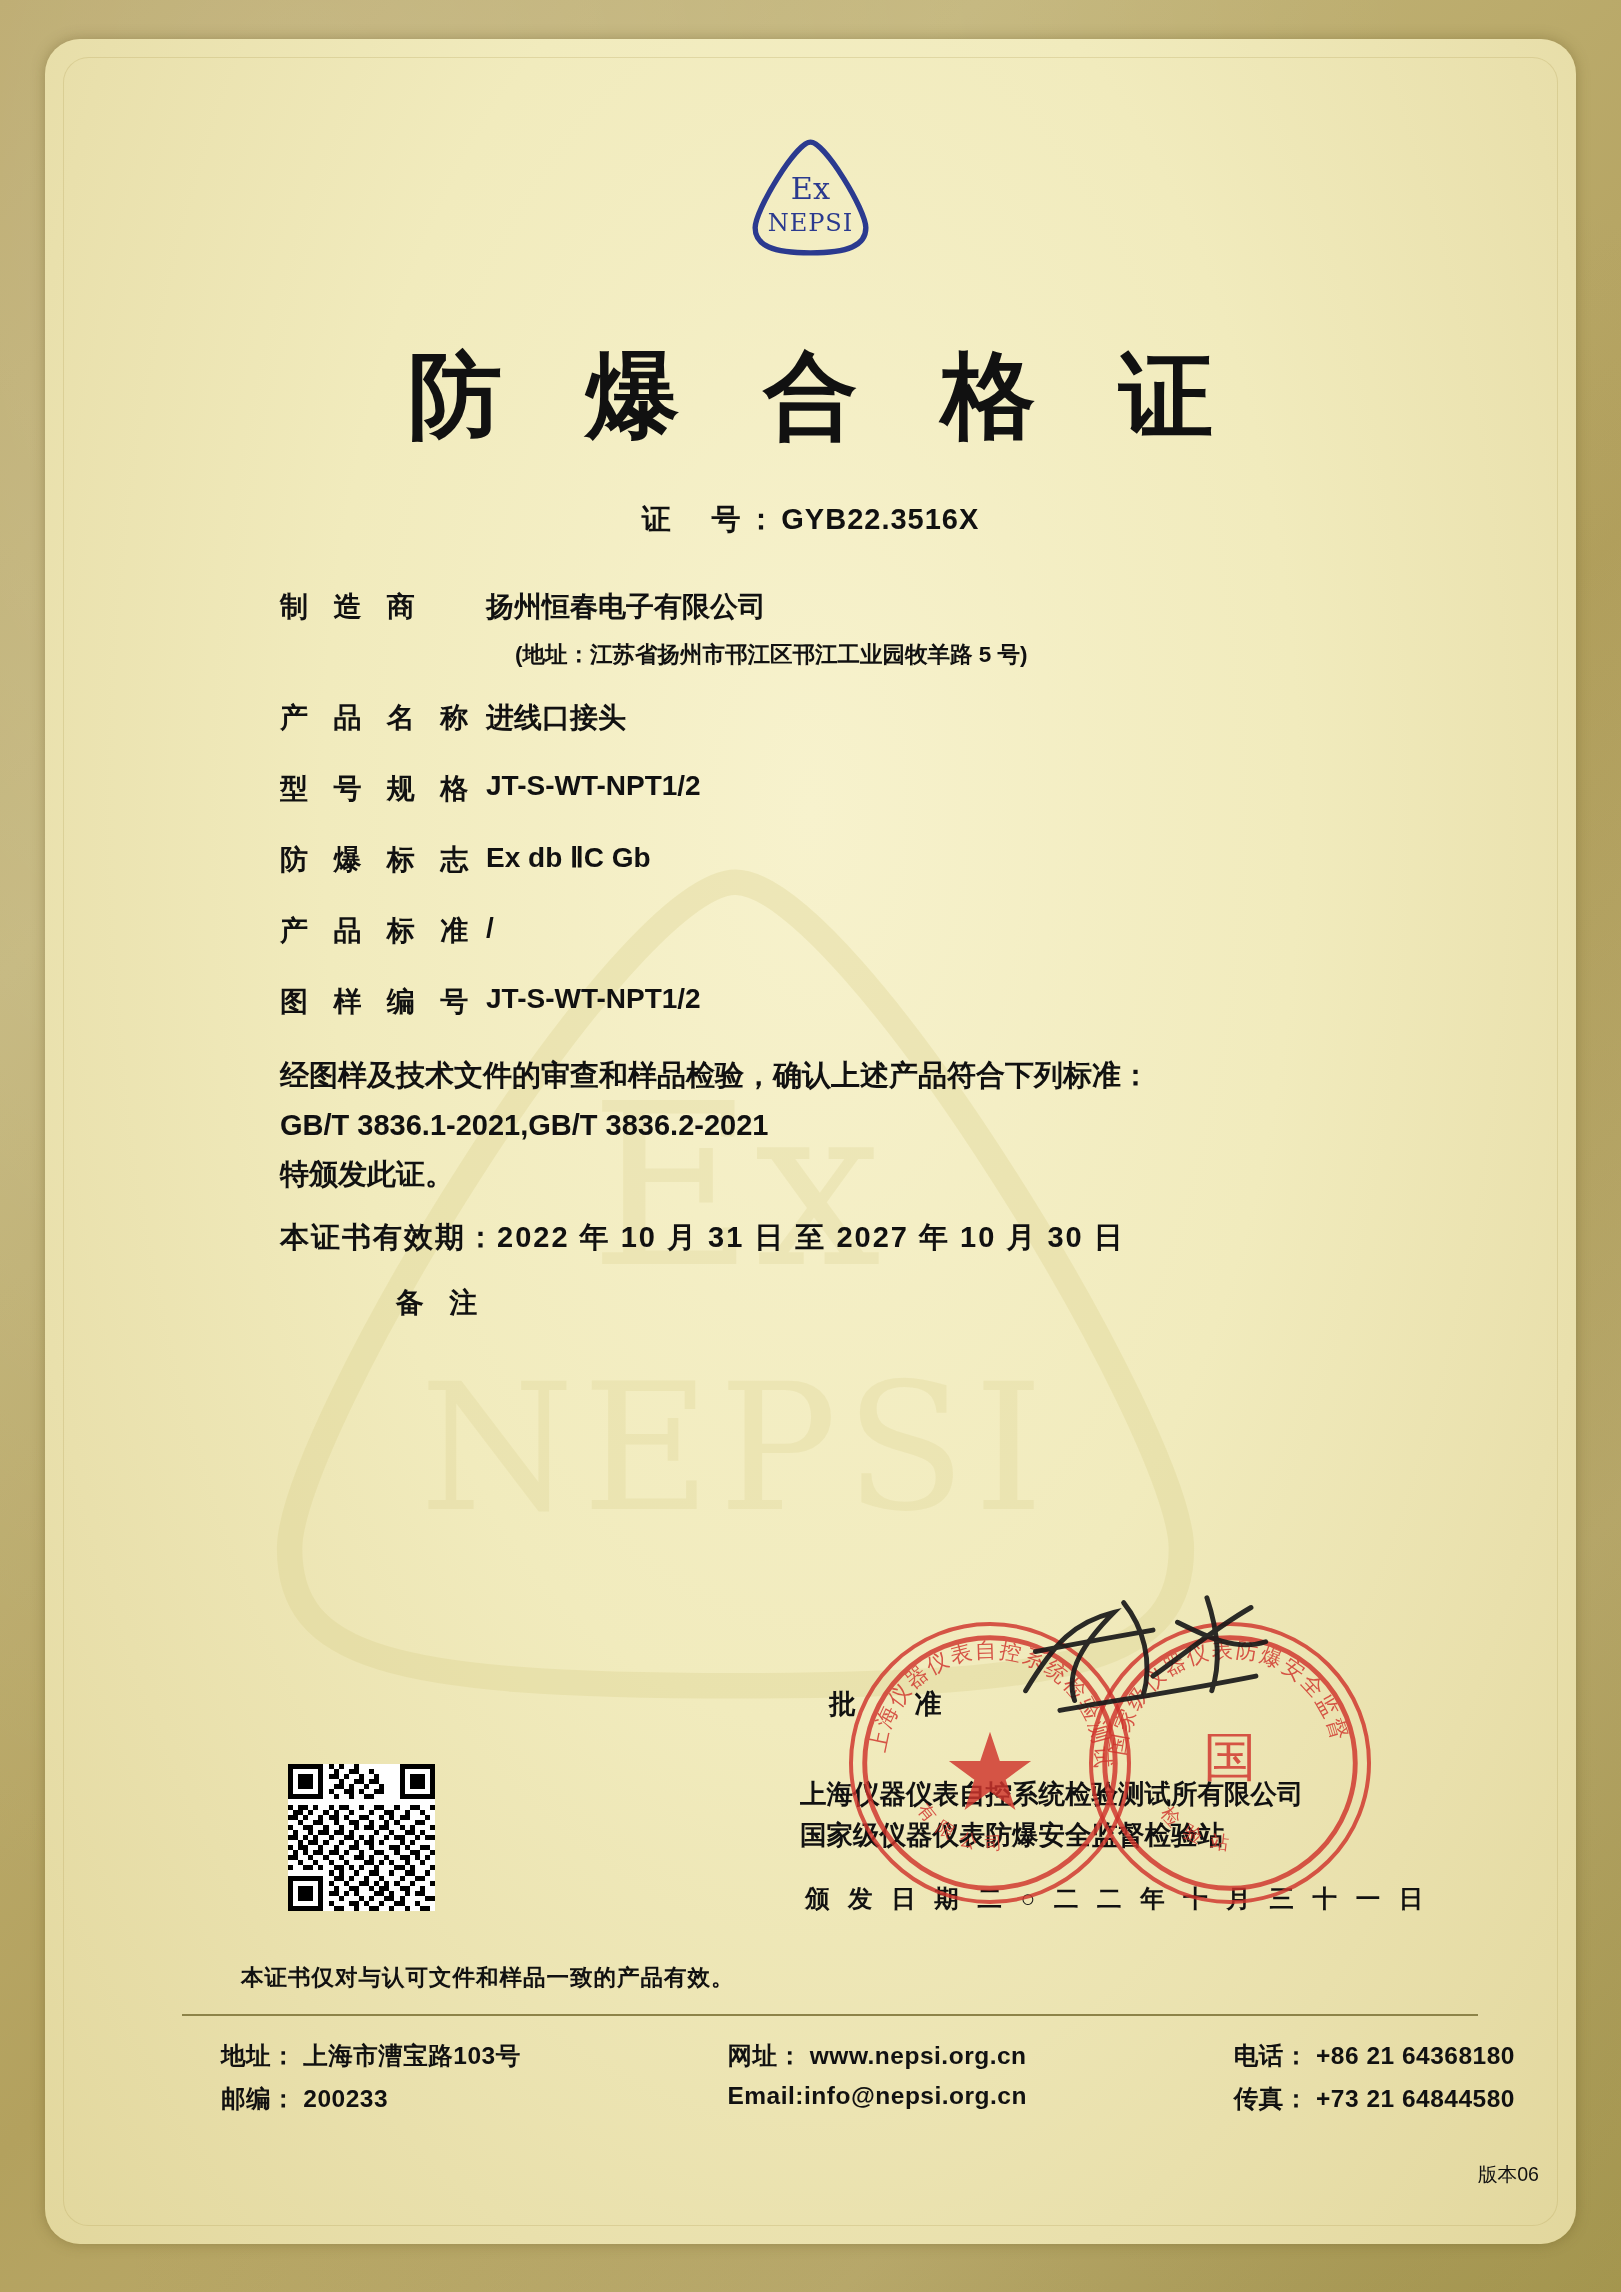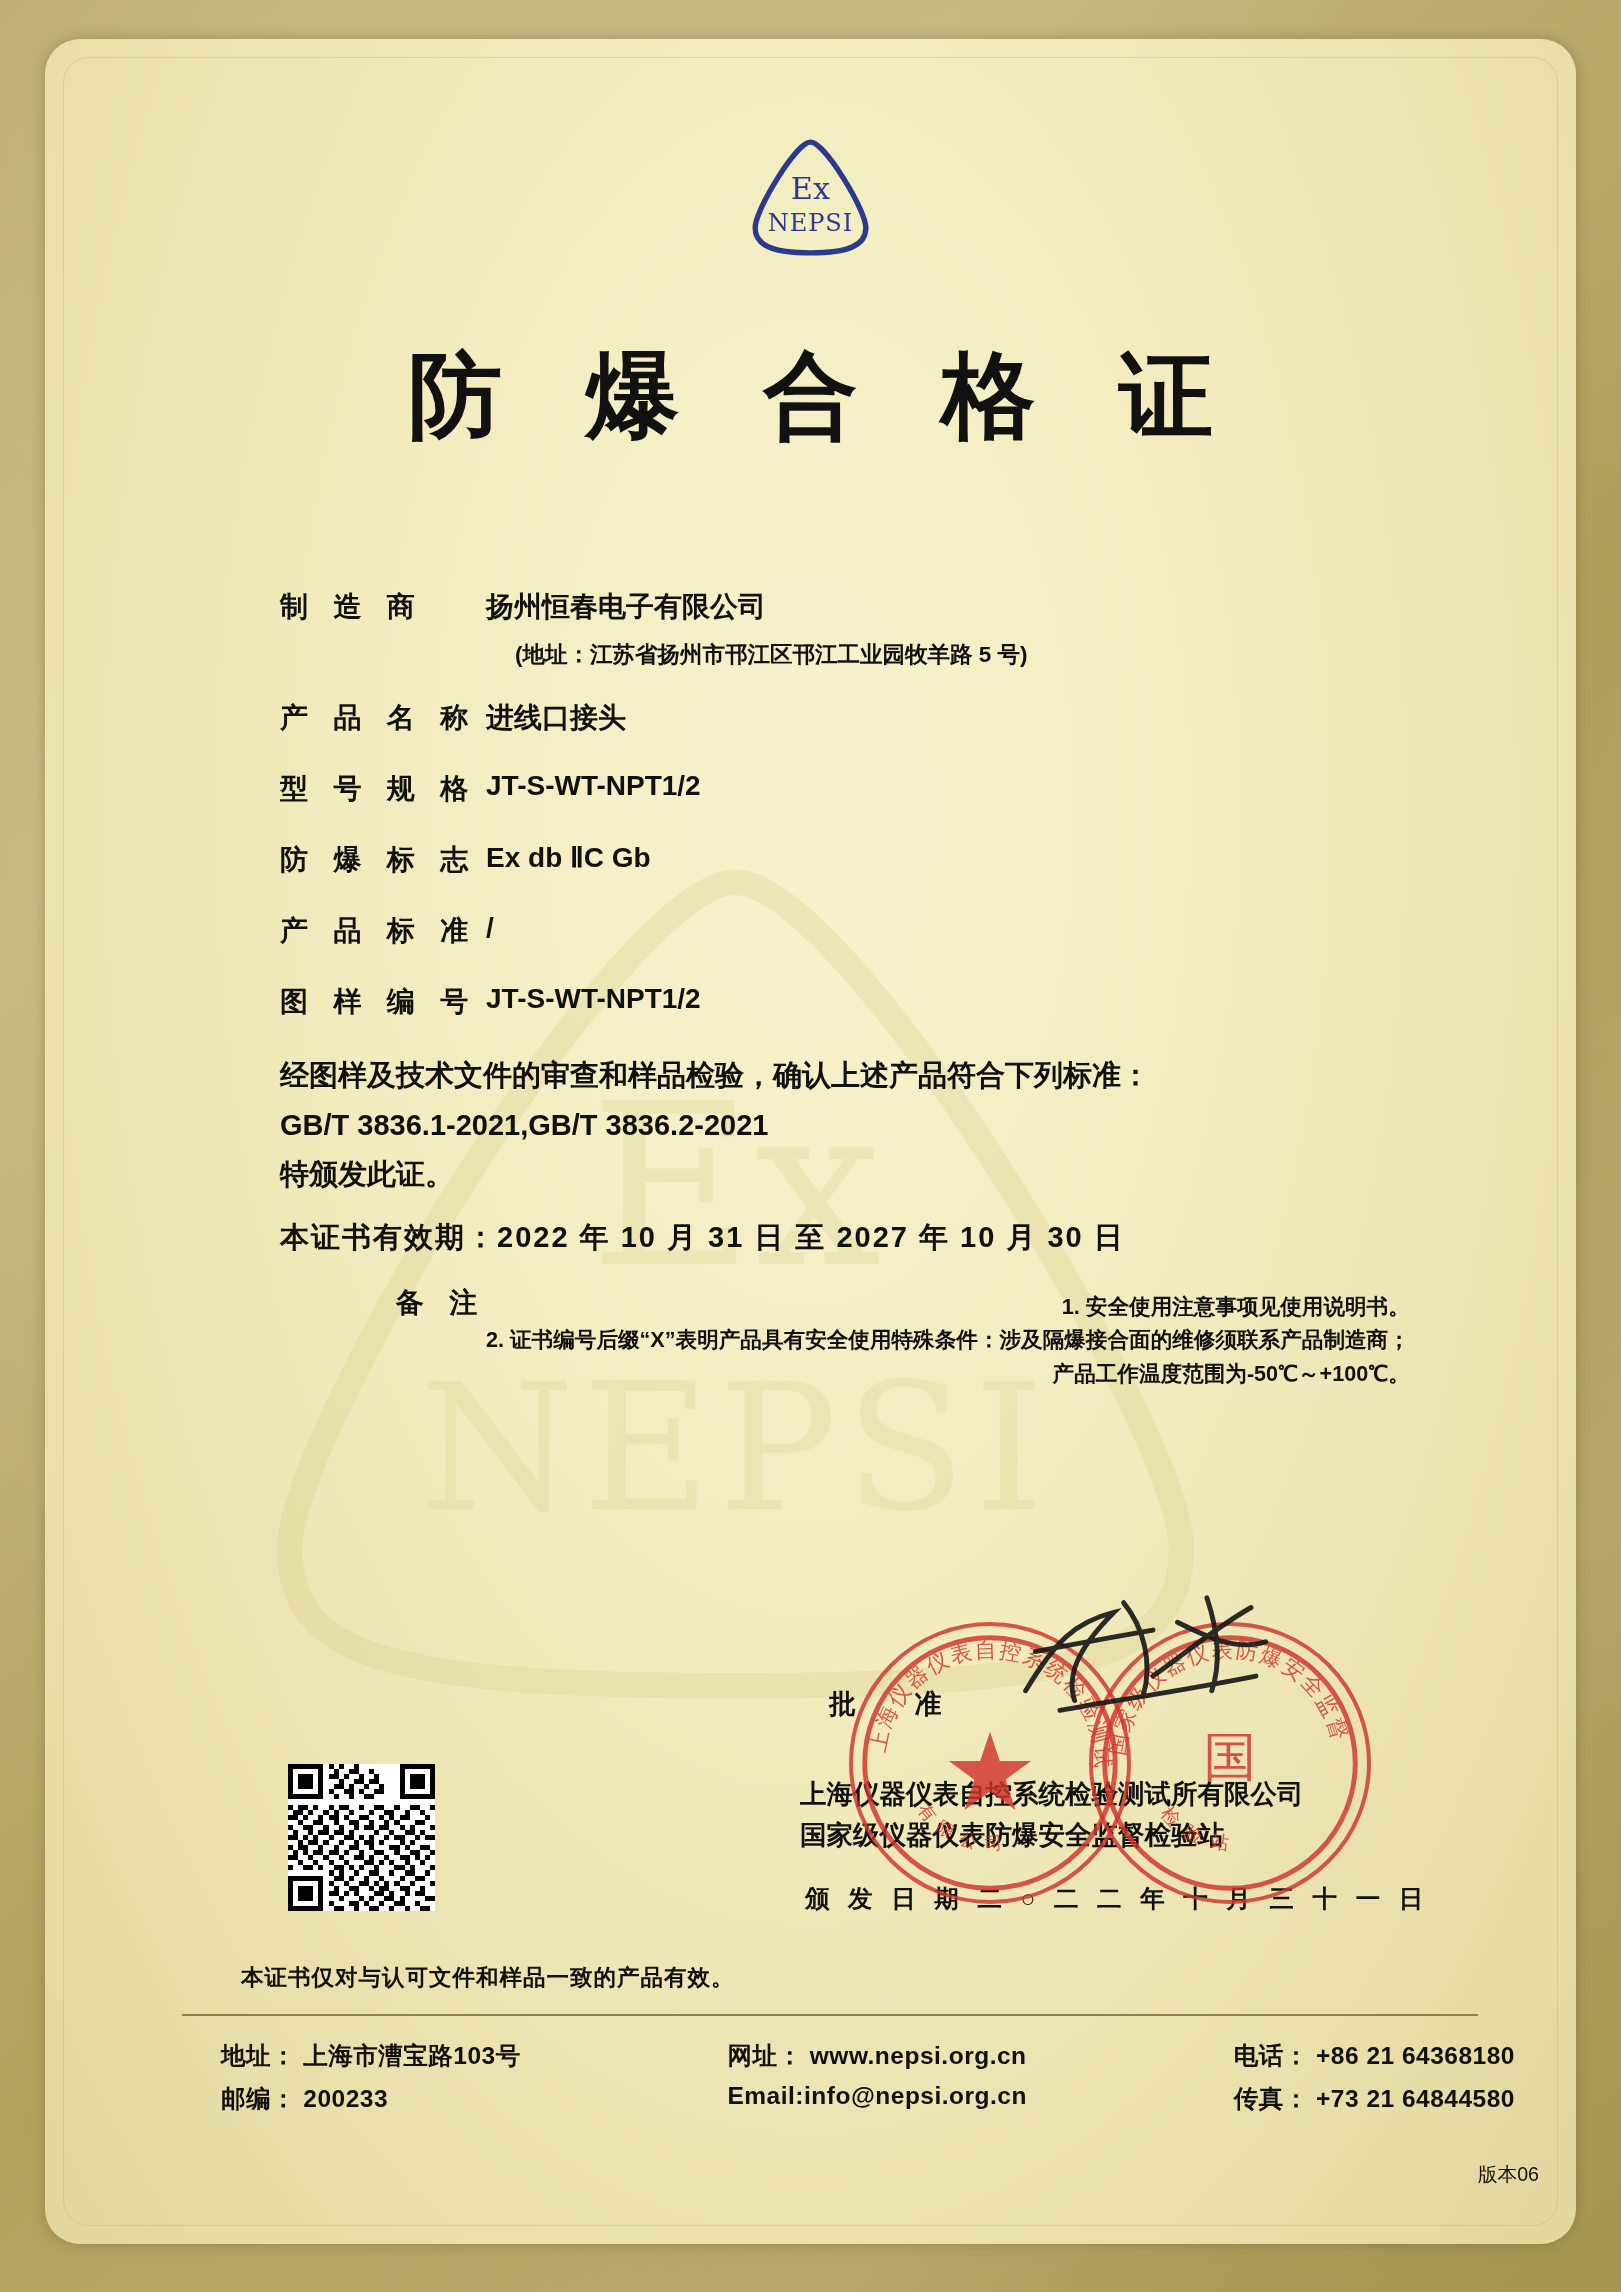--- a/index.html
+++ b/index.html
@@ -321,20 +321,23 @@
         <svg viewBox="0 0 140 140" xmlns="http://www.w3.org/2000/svg">
           <path d="M70 8 C 86 8 132 84 132 104 C 132 124 112 132 70 132 C 28 132 8 124 8 104 C 8 84 54 8 70 8 Z" fill="none" stroke="#2b3a8f" stroke-width="6"></path>
           <text x="70" y="72" text-anchor="middle" font-family="DejaVu Serif, serif" font-size="34" fill="#2b3a8f">Ex</text>
           <text x="70" y="108" text-anchor="middle" font-family="DejaVu Serif, serif" font-size="27" fill="#2b3a8f" letter-spacing="1">NEPSI</text>
         </svg>
       </div>
     </div>
 
     <div class="title">防 爆 合 格 证</div>
 
+    <div class="cert-no">
+      <span class="lbl">证　号：</span><span>GYB22.3516X</span>
+    </div>
 
     <div class="fields">
 
       <div class="field-row">
         <div class="field-label">制 造 商</div>
         <div class="field-value">扬州恒春电子有限公司</div>
       </div>
       <div class="addr-row">(地址：江苏省扬州市邗江区邗江工业园牧羊路 5 号)</div>
 
       <div class="field-row">
@@ -363,25 +366,20 @@
       </div>
 
       <div class="para">经图样及技术文件的审查和样品检验，确认上述产品符合下列标准：</div>
       <div class="para para2">GB/T 3836.1-2021,GB/T 3836.2-2021</div>
       <div class="para para2">特颁发此证。</div>
 
       <div class="validity">本证书有效期：2022 年 10 月 31 日 至 2027 年 10 月 30 日</div>
 
       <div class="remark">
         <div class="remark-label">备 注</div>
-        <div class="remark-body">
-          <div>1. 安全使用注意事项见使用说明书。</div>
-          <div>2. 证书编号后缀“X”表明产品具有安全使用特殊条件：涉及隔爆接合面的维修须联系产品制造商；</div>
-          <div>产品工作温度范围为-50℃～+100℃。</div>
-        </div>
       </div>
     </div>
 
     <div class="approve-wrap">
       <div class="approve-line">批　准</div>
       <div class="org-lines">
         <div>上海仪器仪表自控系统检验测试所有限公司</div>
         <div>国家级仪器仪表防爆安全监督检验站</div>
       </div>
       <div class="issue-date">颁 发 日 期 二 ○ 二 二 年 十 月 三 十 一 日</div>

